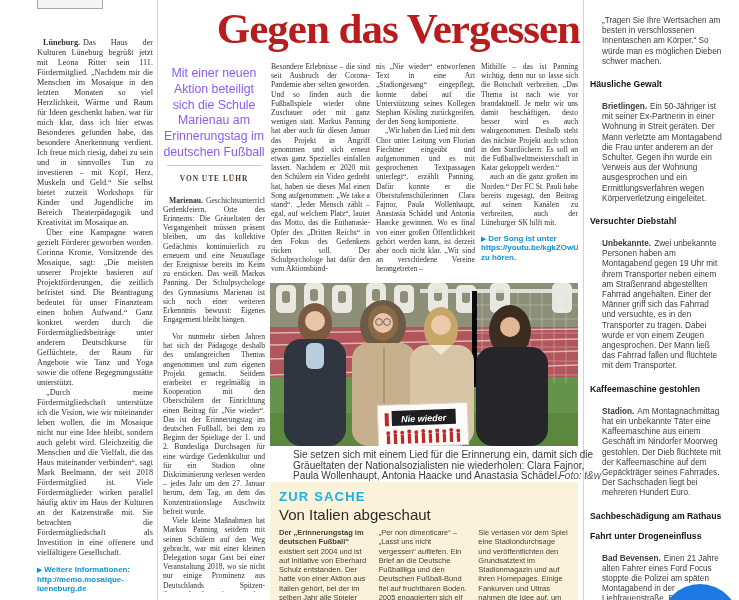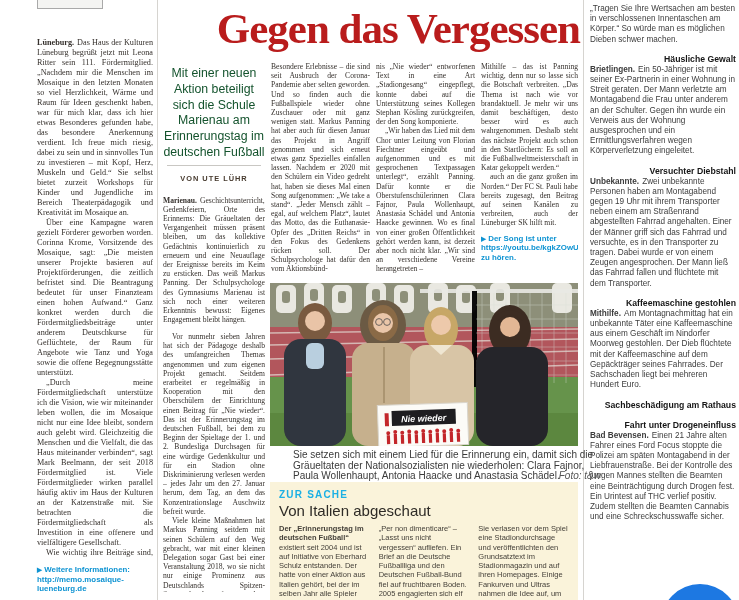--- a/index.html
+++ b/index.html
@@ -7,63 +7,63 @@
         font-family:"Liberation Serif",serif;color:#35302c;}
   .vrule{position:absolute;top:0;width:1px;height:600px;background:#d6d4d0;}
   .cutbox{position:absolute;left:37px;top:-8px;width:64px;height:15px;border:1px solid #a9a9a9;background:#f4f4f2;}
 
   
   .left-col{position:absolute;left:37px;top:38px;width:116px;height:520px;overflow:hidden;
             font-size:8.2px;line-height:10px;text-align:justify;hyphens:auto;}
   .left-col p,.flow p,.body-a p{margin:0;}
   .flow p{text-indent:9px;}
   .flow.cont p:first-child{text-indent:0;}
-  .lede{margin-right:3px;}
+  .lede{margin-right:3px;margin-left:6px;}
   .link{font-family:"Liberation Sans",sans-serif;font-weight:bold;color:#0e93d2;
         font-size:7.9px;line-height:9.6px;text-align:left;margin-top:3px;}
   .link .arrow{font-size:6.5px;}
   .left-link{position:absolute;left:37px;top:562px;width:118px;}
 
   
   .headline{position:absolute;left:160px;top:4px;width:420px;margin:0;text-align:right;
             font-size:43px;font-weight:bold;color:#b91c1c;letter-spacing:-1px;
             font-family:"Liberation Serif",serif;}
   .deck{position:absolute;left:163px;top:66px;width:102px;text-align:center;
-        font-family:"Liberation Sans",sans-serif;font-size:12.3px;line-height:15.8px;color:#14532d;}
+        font-family:"Liberation Sans",sans-serif;font-size:12.3px;line-height:15.8px;color:#8b5cf6;}
   .deck-rule{position:absolute;left:167px;top:165px;width:94px;border-top:1px solid #c9c7c3;}
   .byline{position:absolute;left:163px;top:174px;width:102px;text-align:center;
-          font-family:Liberation Sans, sans-serif;font-size:7.4px;font-weight:bold;
+          font-family:Liberation Serif, serif;font-size:7.4px;font-weight:bold;
           letter-spacing:1px;color:#463a2e;}
   .acol{position:absolute;font-size:7.6px;line-height:9.2px;text-align:justify;hyphens:auto;overflow:hidden;}
   .col-a{left:163px;top:188px;width:102px;height:404px;}
   .col-b{left:271px;top:62px;width:99px;height:219px;}
   .col-c{left:376px;top:62px;width:99px;height:219px;}
   .col-d{left:481px;top:62px;width:97px;height:219px;}
 
   
   .photo{position:absolute;left:270px;top:283px;width:308px;height:163px;overflow:hidden;background:#7d8470;}
   .caption{position:absolute;left:270px;top:450px;width:308px;
            font-family:"Liberation Sans",sans-serif;font-size:10px;line-height:10.6px;color:#3a3a3a;margin-left:23px;}
   .credit{position:absolute;right:0;bottom:0;font-style:italic;color:#555;}
 
   
   .zursache{position:absolute;left:270px;top:482px;width:308px;height:118px;
             background:#faf3da;padding:7px 9px;box-sizing:border-box;overflow:hidden;
             font-family:"Liberation Sans",sans-serif;}
-  .kicker{font-size:10px;font-weight:bold;letter-spacing:1.2px;color:#1cb0e4;}
+  .kicker{font-size:13px;font-weight:bold;letter-spacing:1.2px;color:#1cb0e4;}
   .zs-title{font-size:15px;color:#2e2b26;margin:2px 0 5px 0;font-weight:400;}
   .zs-cols{display:flex;gap:9px;}
   .zs-col{flex:1;font-size:7.5px;line-height:9.3px;color:#45413a;text-align:left;hyphens:auto;}
   .zs-col p{margin:0;}
 
   
   .briefs{position:absolute;left:590px;top:4px;width:146px;height:596px;overflow:hidden;
           font-family:"Liberation Sans",sans-serif;font-size:8.2px;line-height:10.2px;color:#3c3c3c;}
-  .briefs p{margin:0;}
-  .brief h4{margin:9px 0 0 0;font-size:8.7px;line-height:11px;color:#161616;text-align:right;}
+  .briefs p{margin:12px;}
+  .brief h4{margin:9px 0 0 0;font-size:8.7px;line-height:11px;color:#161616;}
   .brief b{margin-right:3px;}
 
   .fab{position:absolute;left:661px;top:584px;width:78px;height:78px;border-radius:50%;
        background:#1d78e2;cursor:pointer;}
 </style>
 </head>
 <body>
 
 <div class="page">
 
@@ -265,21 +265,21 @@
     <div class="brief">
       <h4>Häusliche Gewalt</h4>
       <p><b>Brietlingen.</b><span>Ein 50-Jähriger ist mit seiner Ex-Partnerin in einer Wohnung in Streit geraten. Der Mann verletzte am Montagabend die Frau unter anderem an der Schulter. Gegen ihn wurde ein Verweis aus der Wohnung ausgesprochen und ein Ermittlungsverfahren wegen Körperverletzung eingeleitet.</span></p>
     </div>
     <div class="brief">
       <h4>Versuchter Diebstahl</h4>
       <p><b>Unbekannte.</b><span>Zwei unbekannte Personen haben am Montagabend gegen 19 Uhr mit ihrem Transporter neben einem am Straßenrand abgestellten Fahrrad angehalten. Einer der Männer griff sich das Fahrrad und versuchte, es in den Transporter zu tragen. Dabei wurde er von einem Zeugen angesprochen. Der Mann ließ das Fahrrad fallen und flüchtete mit dem Transporter.</span></p>
     </div>
     <div class="brief">
       <h4>Kaffeemaschine gestohlen</h4>
-      <p><b>Mithilfe.</b><span>Am Montagnachmittag hat ein unbekannte Täter eine Kaffeemaschine aus einem Geschäft im Nindorfer Moorweg gestohlen. Der Dieb flüchtete mit der Kaffeemaschine auf dem Gepäckträger seines Fahrrades. Der Sachschaden liegt bei mehreren Hundert Euro.</span></p>
+      <p><b>Stadion.</b><span>Am Montagnachmittag hat ein unbekannte Täter eine Kaffeemaschine aus einem Geschäft im Nindorfer Moorweg gestohlen. Der Dieb flüchtete mit der Kaffeemaschine auf dem Gepäckträger seines Fahrrades. Der Sachschaden liegt bei mehreren Hundert Euro.</span></p>
     </div>
     <div class="brief">
       <h4>Sachbeschädigung am Rathaus</h4>
     </div>
     <div class="brief">
       <h4>Fahrt unter Drogeneinfluss</h4>
       <p><b>Bad Bevensen.</b><span>Einen 21 Jahre alten Fahrer eines Ford Focus stoppte die Polizei am späten Montagabend in der Liebfrauenstraße. Bei der Kontrolle des jungen Mannes stellten die Beamten eine Beinträchtigung durch Drogen fest. Ein Urintest auf THC verlief positiv. Zudem stellten die Beamten Cannabis und eine Schreckschusswaffe sicher.</span></p>
     </div>
   </div>
 

